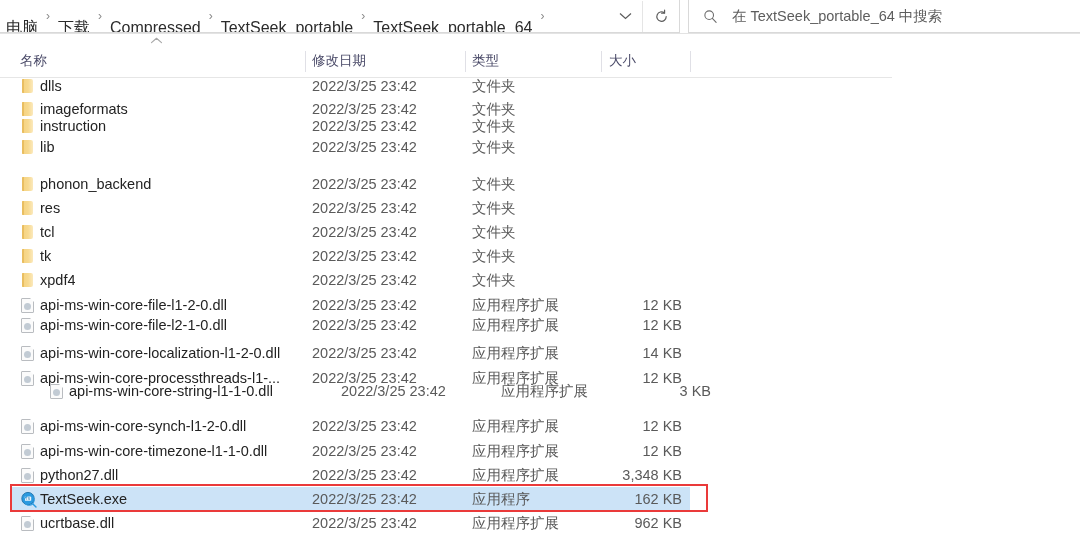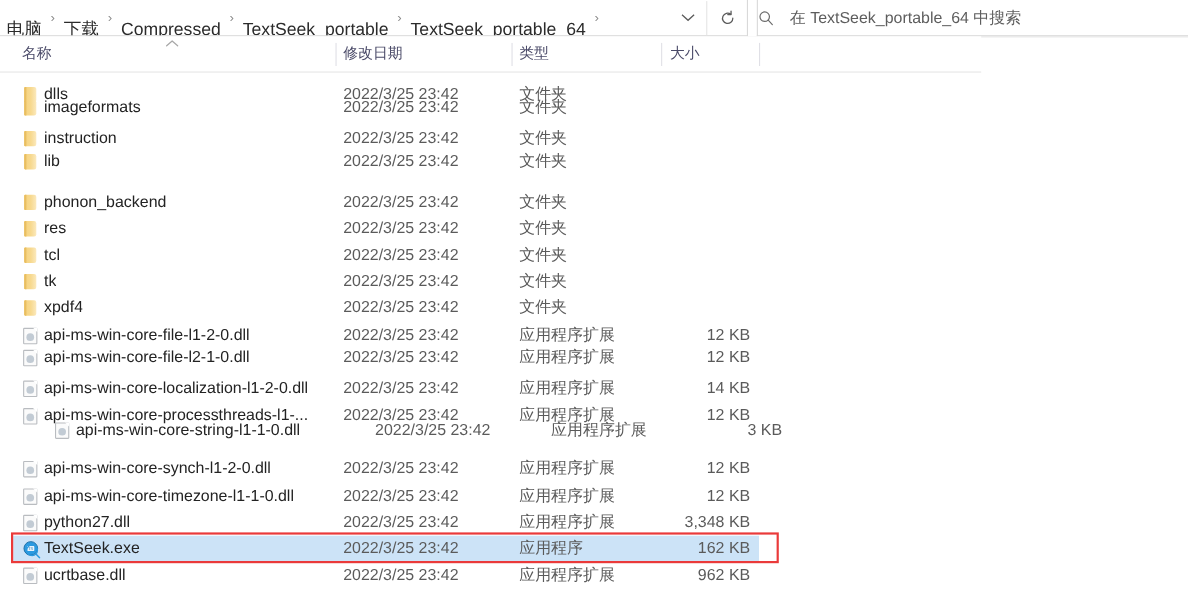--- a/index.html
+++ b/index.html
@@ -73,32 +73,33 @@
   #search-box {
     position: absolute;
     left: 688px; top: 0;
     width: 392px; height: 33px;
     box-sizing: border-box;
     border: 1px solid #d9d9d9;
     border-top: none; border-right: none;
     background: #ffffff;
     display: flex;
     align-items: center;
+    padding-left: 14px;
   }
   #search-placeholder {
     font-size: 14.5px;
     color: #5d5d5d;
     margin-left: 14px;
     white-space: nowrap;
   }
 
   
   #column-header {
     position: absolute;
-    left: 0; top: 33px;
+    left: 0; top: 45px;
     width: 892px; height: 32px;
     background: #ffffff;
     border-bottom: 1px solid #e6e6e6;
     font-family: Liberation Mono, monospace;
   }
   .col-head {
     position: absolute;
     top: 0;
     height: 32px;
     display: flex;
@@ -283,21 +284,21 @@
 <div id="file-list">
     <div class="row" style="top: 9px;">
       <span class="icon-wrap">
         <span class="folder-icon"></span>
       </span>
       <div class="cell cell-name">dlls</div>
       <div class="cell cell-date">2022/3/25 23:42</div>
       <div class="cell cell-type">文件夹</div>
       <div class="cell cell-size"></div>
     </div>
-    <div class="row" style="top: 21px;">
+    <div class="row" style="top: 32px;">
       <span class="icon-wrap">
         <span class="folder-icon"></span>
       </span>
       <div class="cell cell-name">imageformats</div>
       <div class="cell cell-date">2022/3/25 23:42</div>
       <div class="cell cell-type">文件夹</div>
       <div class="cell cell-size"></div>
     </div>
     <div class="row" style="top: 49px;">
       <span class="icon-wrap">

